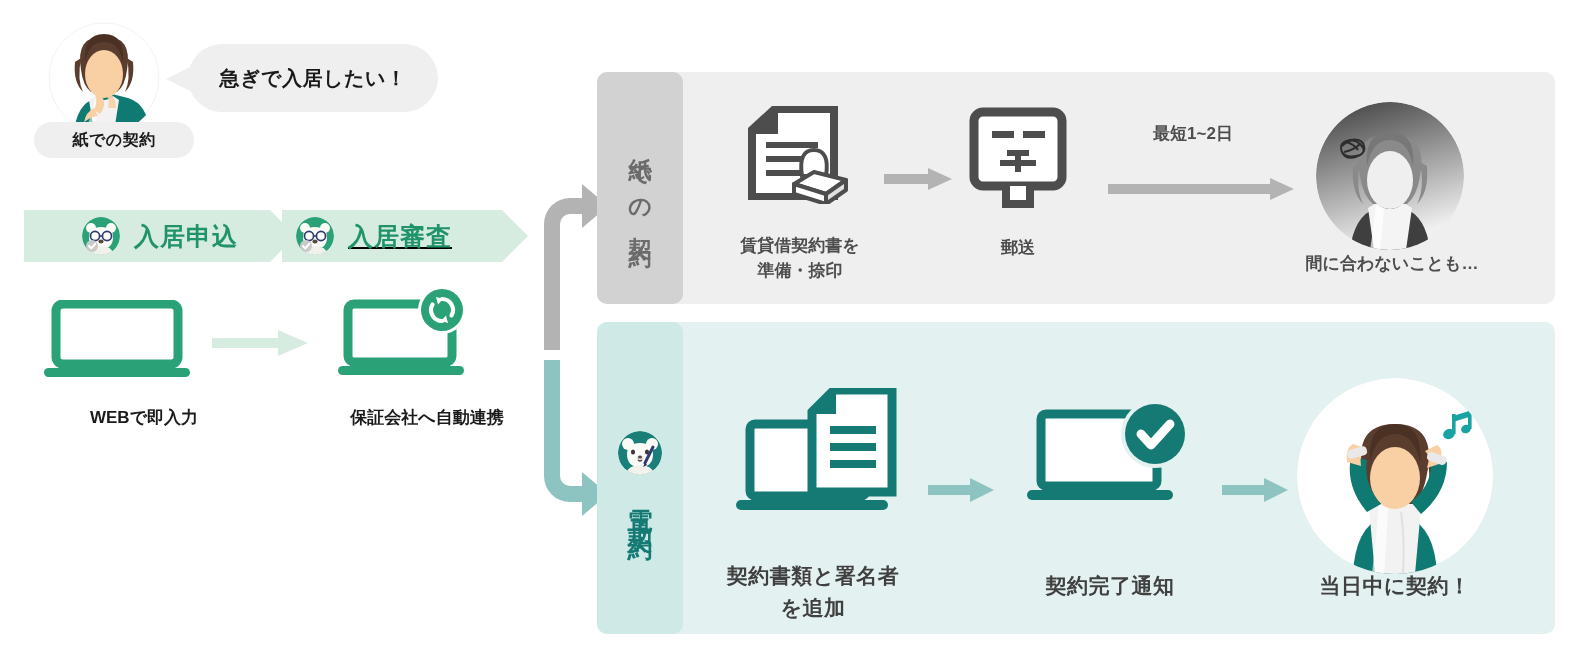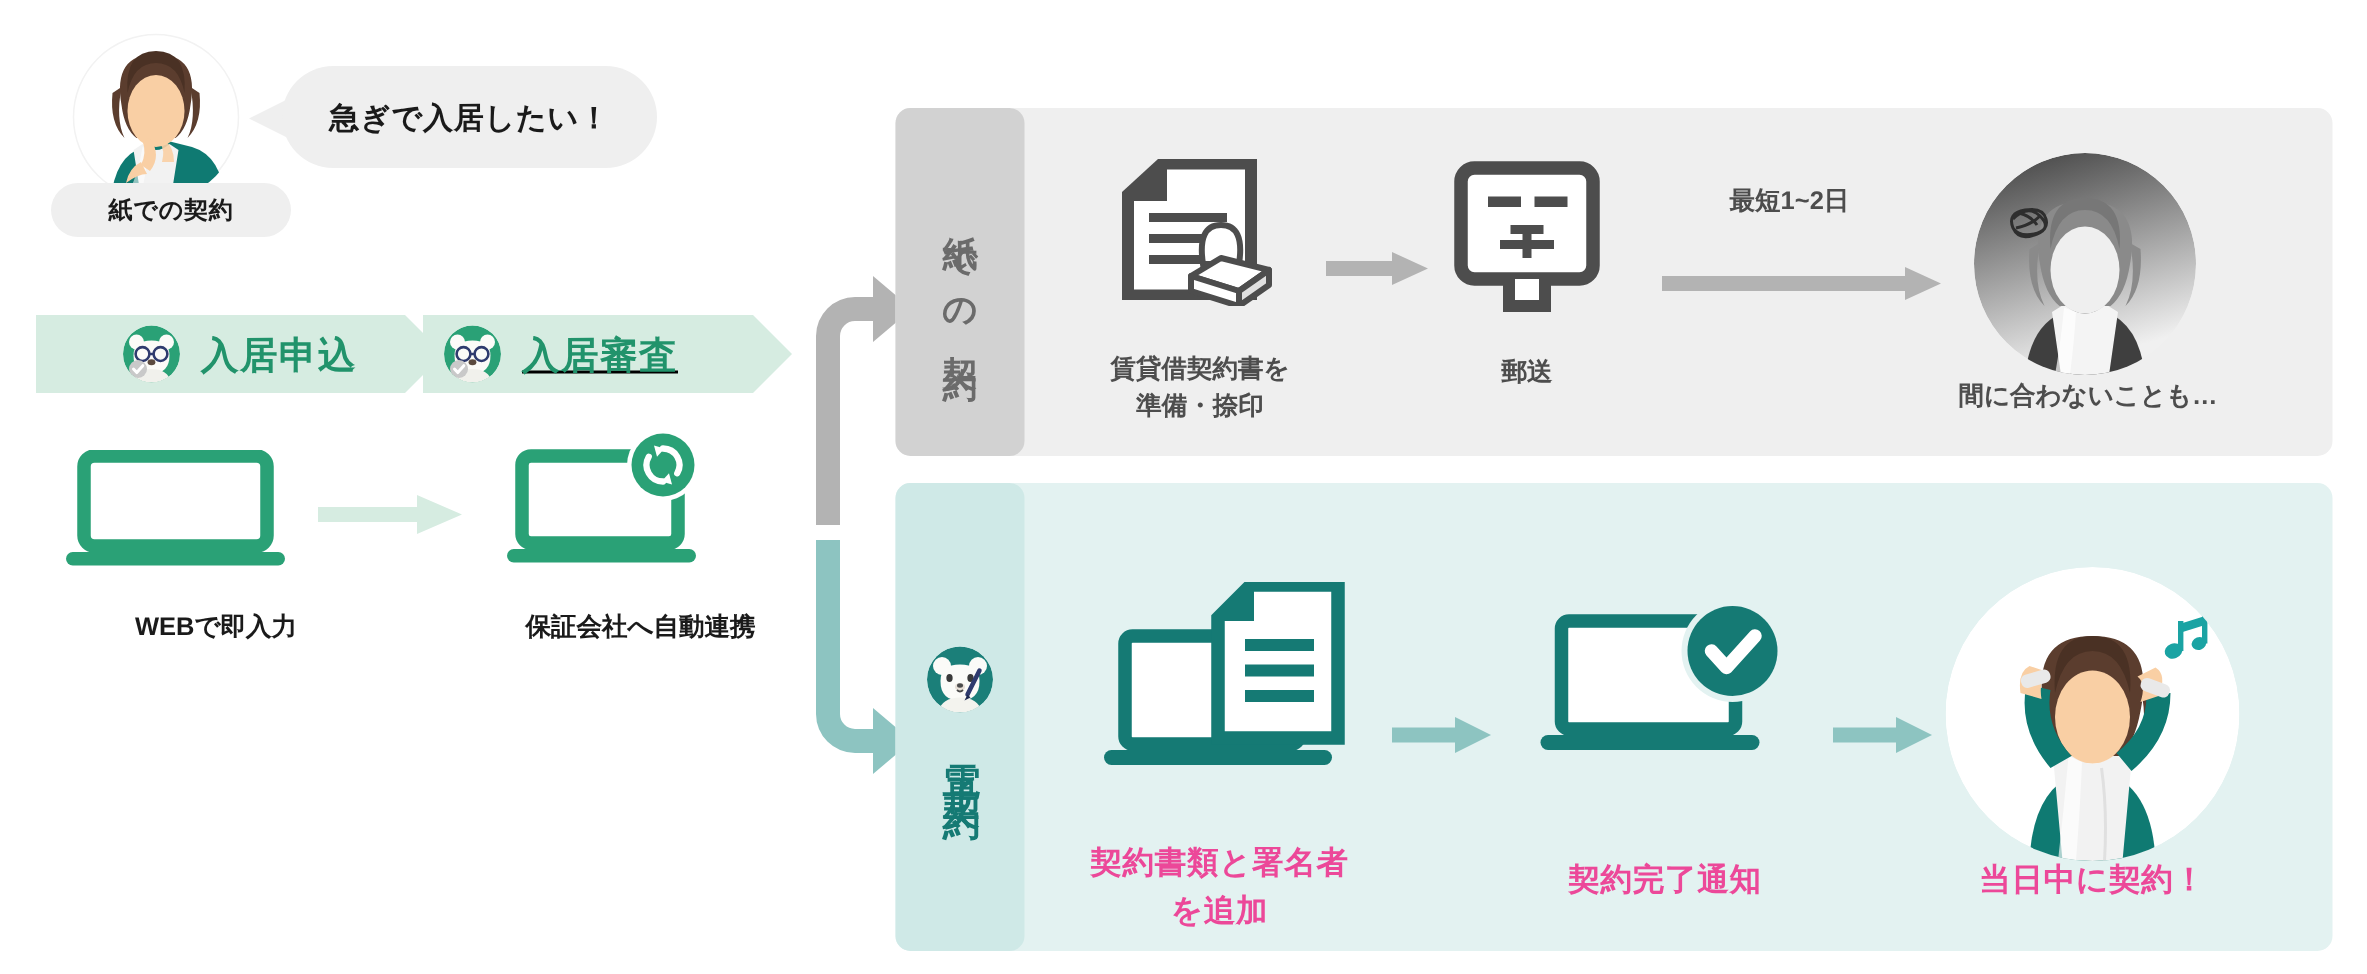--- a/index.html
+++ b/index.html
@@ -104,21 +104,21 @@
   #cap-post{left:960px;top:236px;width:116px;}
   #lbl-days{left:1113px;top:122px;width:160px;}
   .cap-gray-small{font-size:17px;font-weight:bold;color:#4d4d4d;text-align:center;white-space:nowrap;}
   #arrow-gray-2{left:1108px;top:178px;width:186px;height:22px;}
   #avatar-worried{left:1316px;top:102px;width:148px;height:148px;border-radius:50%;overflow:hidden;}
   #cap-late{left:1286px;top:252px;width:212px;}
 
   
   #icon-docs{left:736px;top:388px;width:168px;height:132px;}
   #cap-docs{left:690px;top:560px;width:246px;line-height:1.5;}
-  .cap-teal{font-size:21px;font-weight:bold;color:#ec4899;text-align:center;letter-spacing:.5px;}
+  .cap-teal{font-size:21px;font-weight:bold;color:#404040;text-align:center;letter-spacing:.5px;}
   #arrow-teal-1{left:928px;top:478px;width:66px;height:24px;}
   #icon-laptop-check{left:1025px;top:400px;width:170px;height:118px;}
   #cap-notice{left:1010px;top:572px;width:200px;}
   #arrow-teal-2{left:1222px;top:478px;width:66px;height:24px;}
   #avatar-happy{left:1297px;top:378px;width:196px;height:196px;border-radius:50%;overflow:hidden;}
   #cap-sameday{left:1288px;top:572px;width:214px;}
 </style>
 </head>
 <body>
 

